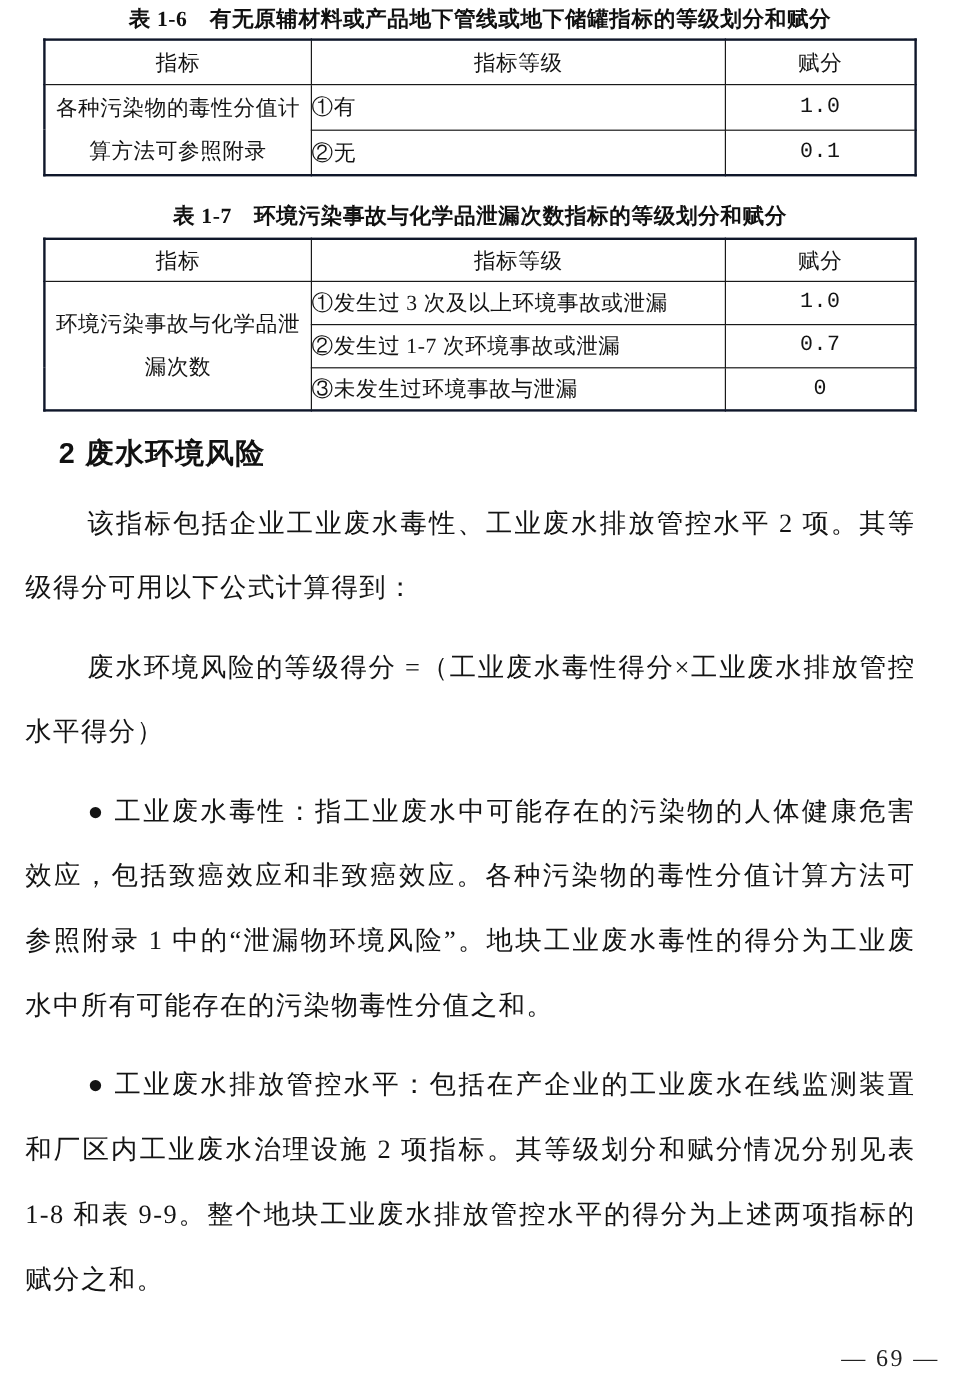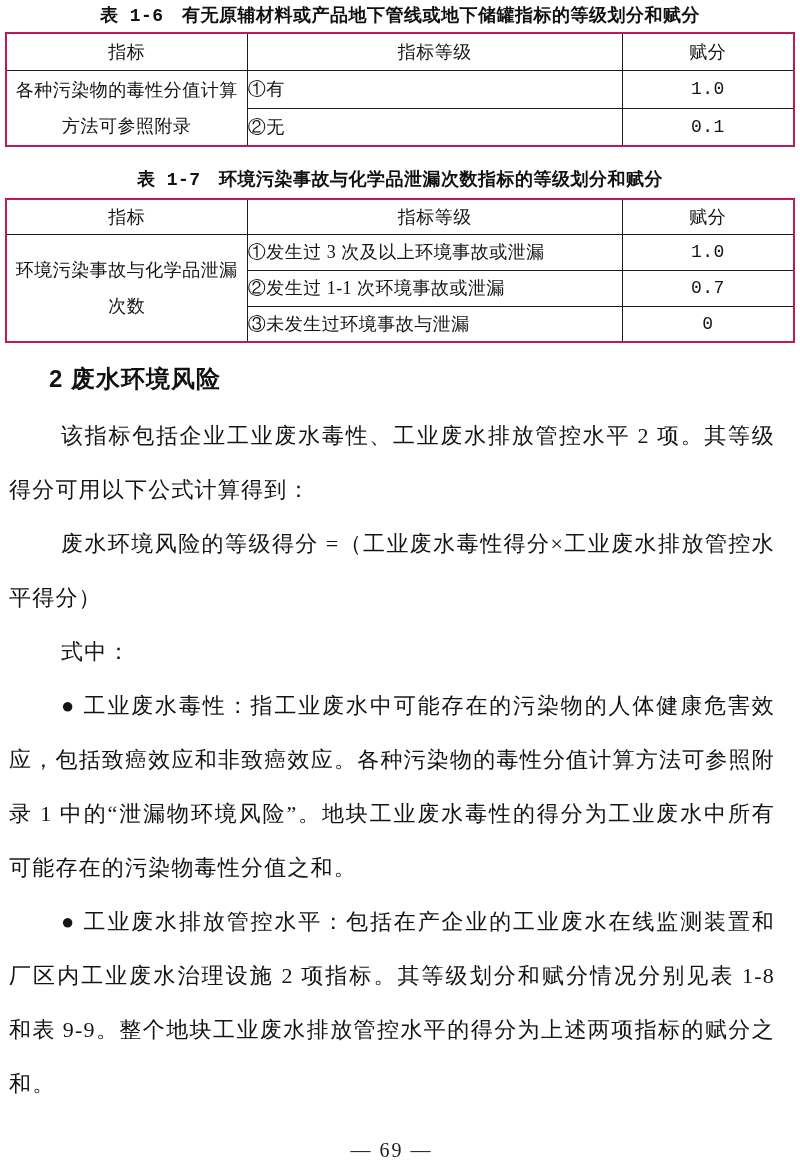--- a/index.html
+++ b/index.html
@@ -2,31 +2,31 @@
 <html><head>
 <meta charset="utf-8">
 <style>
   html,body{margin:0;padding:0;background:#ffffff;}
   body{width:800px;height:1165px;overflow:hidden;
        font-family:"Liberation Serif", serif;color:#141414;}
   .page{position:relative;width:800px;height:1165px;background:#fff;}
 
   
   .tbl-caption{
-    text-align:center;font-family:Liberation Mono, monospace;
+    text-align:center;font-family:Liberation Serif, serif;
     font-weight:bold;font-size:18px;line-height:22px;letter-spacing:0.5px;
     color:#111;
   }
   .cap1{margin:5px 0 5px 0;}
   .cap2{margin:22px 0 7px 0;}
 
   
   table.doc-table{
-    width:790px;margin:0 auto;border-collapse:collapse;
-    border:2px solid #be185d;table-layout:fixed;
+    width:728px;margin:0 auto;border-collapse:collapse;
+    border:2px solid #0f172a;table-layout:fixed;
   }
   table.doc-table th, table.doc-table td{
     border:1px solid #1a1a1a;font-weight:normal;
     font-size:18px;letter-spacing:0.5px;color:#141414;
     padding:0;vertical-align:middle;
   }
   col.c1{width:30.6%;} col.c2{width:47.6%;} col.c3{width:21.8%;}
   table.t1 tr{height:38px;} table.t1 tr.hdr{height:37px;}
   table.t2 tr{height:36px;} table.t2 tr.hdr{height:35px;}
   th.hc{text-align:center;}
@@ -37,28 +37,28 @@
   
   h2.sec-heading{
     margin:20px 0 0 49px;font-family:"Liberation Sans", sans-serif;
     font-weight:bold;font-size:24px;line-height:31px;color:#111;
     letter-spacing:1px;
   }
 
   
   .paras{margin-top:15px;padding:0 25px 0 9px;}
   .paras p{
-    margin:0;font-size:22px;line-height:54px;letter-spacing:1.2px;
+    margin:12px;font-size:22px;line-height:54px;letter-spacing:1.2px;
     text-align:justify;text-justify:inter-ideograph;
     text-indent:52px;color:#141414;
   }
 
   
   .footer{
-    margin-top:28px;text-align:center;padding-right:17px;
+    margin-top:28px;text-align:right;padding-right:17px;
     font-size:20px;line-height:22px;color:#222;letter-spacing:2px;
   }
 </style>
 </head>
 <body>
 
 <div class="page">
 
   <div class="tbl-caption cap1">表 1-6　有无原辅材料或产品地下管线或地下储罐指标的等级划分和赋分</div>
 
@@ -99,35 +99,34 @@
       <th class="hc">指标</th>
       <th class="hc">指标等级</th>
       <th class="hc">赋分</th>
     </tr>
     <tr>
       <td class="indicator" rowspan="3">环境污染事故与化学品泄漏次数</td>
       <td class="grade">①发生过 3 次及以上环境事故或泄漏</td>
       <td class="score">1.0</td>
     </tr>
     <tr>
-      <td class="grade">②发生过 1-1 次环境事故或泄漏</td>
+      <td class="grade">②发生过 1-7 次环境事故或泄漏</td>
       <td class="score">0.7</td>
     </tr>
     <tr>
       <td class="grade">③未发生过环境事故与泄漏</td>
       <td class="score">0</td>
     </tr>
   </tbody>
     </table>
 
   <h2 class="sec-heading">2 废水环境风险</h2>
 
   <div class="paras">
     <p>该指标包括企业工业废水毒性、工业废水排放管控水平 2 项。其等级得分可用以下公式计算得到：</p>
     <p>废水环境风险的等级得分 =（工业废水毒性得分×工业废水排放管控水平得分）</p>
-    <p>式中：</p>
     <p>● 工业废水毒性：指工业废水中可能存在的污染物的人体健康危害效应，包括致癌效应和非致癌效应。各种污染物的毒性分值计算方法可参照附录 1 中的“泄漏物环境风险”。地块工业废水毒性的得分为工业废水中所有可能存在的污染物毒性分值之和。</p>
     <p>● 工业废水排放管控水平：包括在产企业的工业废水在线监测装置和厂区内工业废水治理设施 2 项指标。其等级划分和赋分情况分别见表 1-8 和表 9-9。整个地块工业废水排放管控水平的得分为上述两项指标的赋分之和。</p>
   </div>
 
   <div class="footer">— 69 —</div>
 
 </div>
 
 </body></html>

